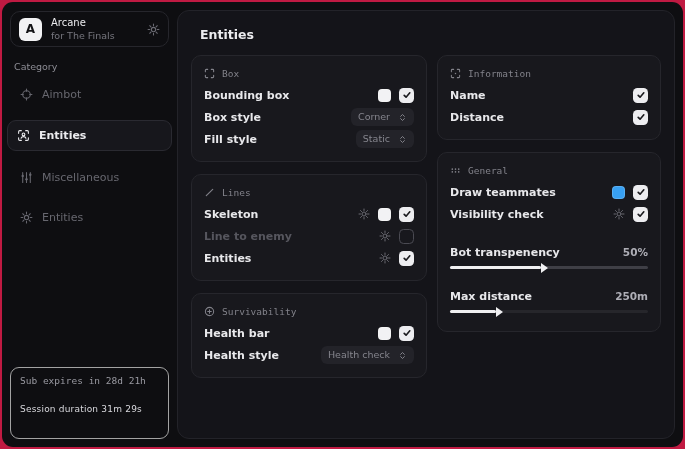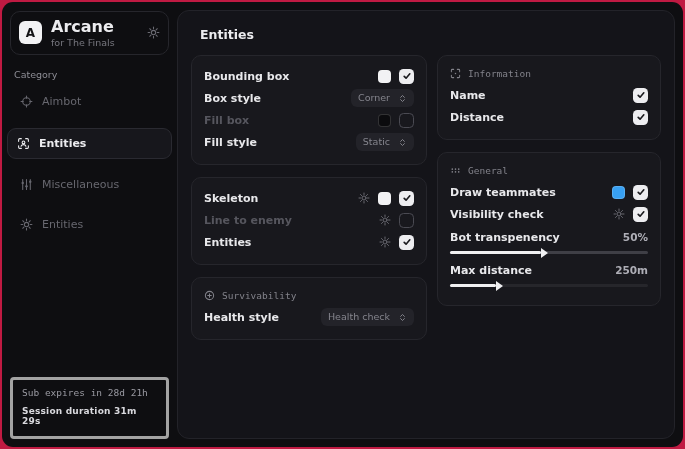--- a/index.html
+++ b/index.html
@@ -14,34 +14,34 @@
     display:flex;overflow:hidden;
   }
   
   .sidebar{width:175px;flex:none;display:flex;flex-direction:column;
     padding:9px 8px 8px;box-sizing:border-box;}
   .brand{display:flex;align-items:center;gap:9px;border:1px solid #26262c;
     border-radius:10px;padding:5px 8px;}
   .logo{width:23px;height:23px;border-radius:6px;background:#f2f2f4;color:#131316;
     display:flex;align-items:center;justify-content:center;font-weight:bold;font-size:12px;flex:none;}
   .brand-text{display:flex;flex-direction:column;line-height:1.25;}
-  .brand-name{font-size:16px;font-weight:bold;color:#ececef;}
+  .brand-name{font-size:10px;font-weight:normal;color:#ececef;}
   .brand-sub{font-size:9.5px;color:#77777f;}
   .brand-gear{margin-left:auto;color:#6a6a72;display:flex;}
   .category{color:#8d8d95;font-size:9.5px;margin:14px 4px 7px;}
   .nav{display:flex;flex-direction:column;gap:10px;}
   .nav-item{display:flex;align-items:center;gap:9px;height:28px;padding:0 9px;
     border-radius:9px;color:#67676f;font-size:11px;border:1px solid transparent;}
   .nav-item.active{background:#17171c;border-color:#2a2a31;color:#ececef;
     font-weight:bold;margin:1px -3px;height:29px;}
   .nav-item .icn{display:flex;flex:none;}
-  .sidebar-footer{margin-top:auto;border:3px solid #a3a3a3;border-radius:4px;padding:7px 9px 10px;}
+  .sidebar-footer{margin-top:auto;border:1px solid #a3a3a3;border-radius:9px;padding:7px 9px 24px;}
   .footer-line1{font-family:"DejaVu Sans Mono","Liberation Mono",monospace;
     font-size:9.5px;color:#9a9aa2;white-space:nowrap;}
-  .footer-line2{font-size:9px;font-weight:bold;color:#d9d9de;margin-top:8px;letter-spacing:.2px;}
+  .footer-line2{font-size:9px;font-weight:normal;color:#d9d9de;margin-top:18px;letter-spacing:.2px;}
   
   .main{flex:1;margin:8px 8px 8px 0;border:1px solid #232329;background:#141419;
     border-radius:12px;padding:11px 13px;box-sizing:border-box;overflow:hidden;}
   .page-title{font-size:12.5px;font-weight:bold;color:#ececef;margin:5px 9px 0;}
   .columns{display:flex;gap:10px;margin-top:13px;}
   .col-left{width:236px;flex:none;display:flex;flex-direction:column;gap:12px;}
   .col-right{flex:1;display:flex;flex-direction:column;gap:12px;align-items:stretch;}
   .card{background:#18181d;border:1px solid #26262c;border-radius:10px;
     padding:9px 12px 11px;}
   .card-header{display:flex;align-items:center;gap:7px;color:#82828a;
@@ -57,21 +57,21 @@
     box-sizing:border-box;}
   .cb{width:15px;height:15px;border-radius:4.5px;box-sizing:border-box;
     display:flex;align-items:center;justify-content:center;}
   .cb.on{background:#ededf0;}
   .cb.off{border:1.5px solid #4a4a52;}
   .cb.on svg{color:#1a1a1e;}
   .select{display:flex;align-items:center;gap:8px;background:#232329;border-radius:6px;
     padding:4px 7px;color:#85858d;font-size:9.5px;line-height:1;}
   .select .icn{display:flex;color:#85858d;}
   
-  .slider-group{margin-top:3px;}
+  .slider-group{margin-top:18px;}
   .slider-head{display:flex;align-items:center;justify-content:space-between;height:18px;}
   .slider-value{color:#aeaeb6;font-size:10.5px;font-weight:bold;}
   .track{position:relative;height:3px;border-radius:2px;background:#3f3f46;margin:5px 0 7px;}
   .track.dim{background:#26262b;}
   .fill{position:absolute;left:0;top:0;bottom:0;background:#f0f0f2;border-radius:2px;}
   .fill::after{content:"";position:absolute;right:-7px;top:-3.5px;
     border-left:7px solid #f0f0f2;border-top:5px solid transparent;border-bottom:5px solid transparent;}
   svg{display:block;}
 </style>
 </head>
@@ -146,20 +146,28 @@
   </div>
 
   <div class="main">
     <div class="page-title">Entities</div>
 
     <div class="columns">
 
       <div class="col-left">
 
         <div class="card">
+          <div class="card-header">
+            <span class="icn">
+              <svg width="11" height="11" viewBox="0 0 24 24" fill="none" stroke="currentColor" stroke-width="2.4" stroke-linecap="round">
+                <path d="M3 8V5a2 2 0 012-2h3M16 3h3a2 2 0 012 2v3M21 16v3a2 2 0 01-2 2h-3M8 21H5a2 2 0 01-2-2v-3"></path>
+              </svg>
+            </span>
+            <span>Box</span>
+          </div>
 
           <div class="row">
             <span class="row-label">Bounding box</span>
             <span class="controls">
               <span class="swatch" style="background: rgb(242, 242, 244);"></span>
               <span class="cb on">
                 <svg width="10" height="10" viewBox="0 0 16 16" fill="none" stroke="currentColor" stroke-width="2.6" stroke-linecap="round" stroke-linejoin="round">
                     <path d="M3.5 8.5l3 3 6-7"></path>
                   </svg>
               </span>
@@ -171,42 +179,43 @@
             <span class="select">
               <span>Corner</span>
               <span class="icn">
                 <svg width="9" height="9" viewBox="0 0 24 24" fill="none" stroke="currentColor" stroke-width="2.6" stroke-linecap="round" stroke-linejoin="round">
                     <path d="M7 9l5-5 5 5M7 15l5 5 5-5"></path>
                   </svg>
               </span>
             </span>
           </div>
 
-          <div class="row disabled">
-            <span class="row-label">Fill box</span>
-            <span class="controls">
-              <span class="swatch" style="background: rgb(11, 11, 14);"></span>
-              <span class="cb off"></span>
-            </span>
-          </div>
 
           <div class="row">
             <span class="row-label">Fill style</span>
             <span class="select">
               <span>Static</span>
               <span class="icn">
                 <svg width="9" height="9" viewBox="0 0 24 24" fill="none" stroke="currentColor" stroke-width="2.6" stroke-linecap="round" stroke-linejoin="round">
                     <path d="M7 9l5-5 5 5M7 15l5 5 5-5"></path>
                   </svg>
               </span>
             </span>
           </div>
         </div>
 
         <div class="card">
+          <div class="card-header">
+            <span class="icn">
+              <svg width="11" height="11" viewBox="0 0 24 24" fill="none" stroke="currentColor" stroke-width="2.4" stroke-linecap="round">
+                  <path d="M5 19L19 5"></path>
+                </svg>
+            </span>
+            <span>Lines</span>
+          </div>
 
           <div class="row">
             <span class="row-label">Skeleton</span>
             <span class="controls">
               <span class="gear-sm">
                 <svg width="12" height="12" viewBox="0 0 24 24" fill="none" stroke="currentColor" stroke-width="2" stroke-linecap="round">
                   <circle cx="12" cy="12" r="4"></circle>
                   <path d="M12 2v3M12 19v3M2 12h3M19 12h3M5 5l2.2 2.2M16.8 16.8L19 19M19 5l-2.2 2.2M7.2 16.8L5 19"></path>
                 </svg>
               </span>
@@ -254,20 +263,31 @@
           <div class="card-header">
             <span class="icn">
               <svg width="11" height="11" viewBox="0 0 24 24" fill="none" stroke="currentColor" stroke-width="2.2" stroke-linecap="round">
                 <circle cx="12" cy="12" r="9"></circle>
                   <path d="M12 8v8M8 12h8"></path>
               </svg>
             </span>
             <span>Survivability</span>
           </div>
 
+          <div class="row">
+            <span class="row-label">Health bar</span>
+            <span class="controls">
+              <span class="swatch" style="background: rgb(242, 242, 244);"></span>
+              <span class="cb on">
+                <svg width="10" height="10" viewBox="0 0 16 16" fill="none" stroke="currentColor" stroke-width="2.6" stroke-linecap="round" stroke-linejoin="round">
+                    <path d="M3.5 8.5l3 3 6-7"></path>
+                  </svg>
+              </span>
+            </span>
+          </div>
 
           <div class="row">
             <span class="row-label">Health style</span>
             <span class="select">
               <span>Health check</span>
               <span class="icn">
                 <svg width="9" height="9" viewBox="0 0 24 24" fill="none" stroke="currentColor" stroke-width="2.6" stroke-linecap="round" stroke-linejoin="round">
                     <path d="M7 9l5-5 5 5M7 15l5 5 5-5"></path>
                   </svg>
               </span>

